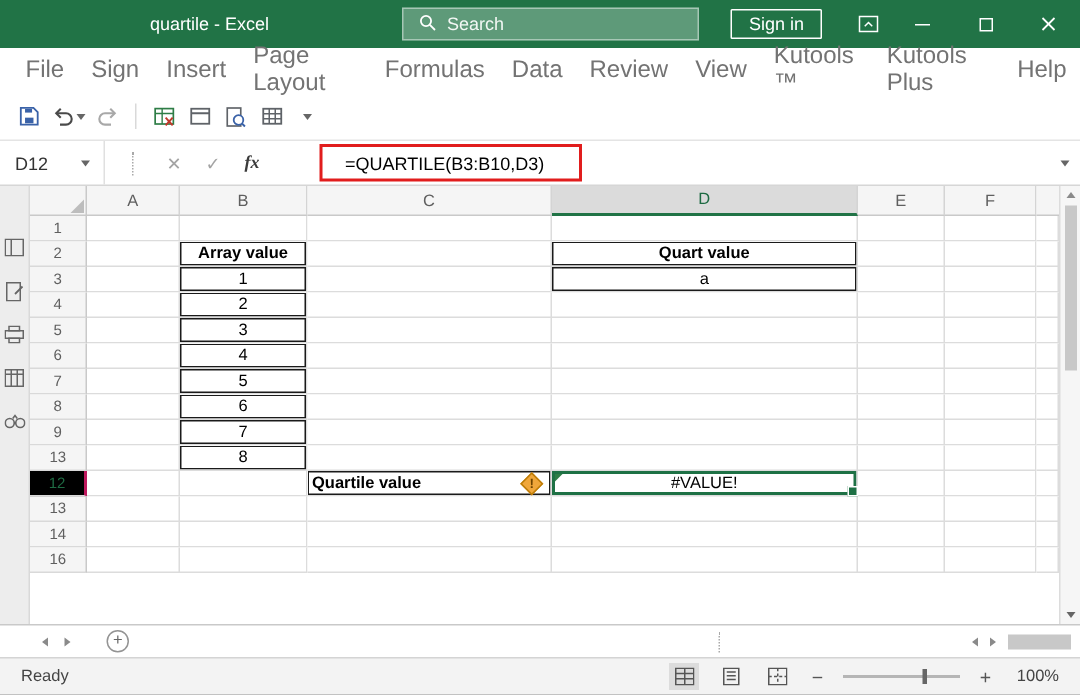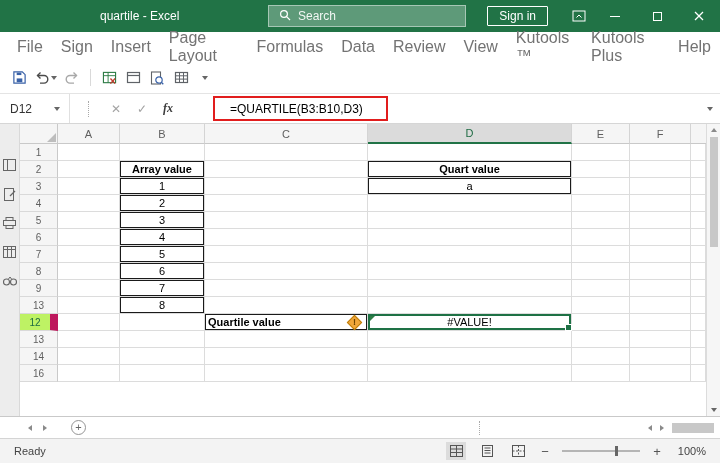--- a/index.html
+++ b/index.html
@@ -60,21 +60,21 @@
   .grid-header-row { display:flex; height:20px; }
   .corner-cell { position:relative; width:38px; background:#f5f5f5; border-right:1px solid #c9c9c9; border-bottom:1px solid #c9c9c9; }
   .corner-cell::after { content:''; position:absolute; right:1px; bottom:1px; border-bottom:9px solid #bdbdbd; border-left:9px solid transparent; }
   .col-header { background:#f5f5f5; border-right:1px solid #d4d4d4; border-bottom:1px solid #c9c9c9;
                 font-size:11px; color:#5f5f5f; display:flex; align-items:center; justify-content:center; }
   .col-header.sel { background:#dbdbdb; color:#1e6b43; border-bottom:2px solid #217346; }
   .hdr-filler { flex:1; background:#f5f5f5; border-bottom:1px solid #c9c9c9; }
   .grid-row { display:flex; height:17px; }
   .row-header { width:38px; background:#f5f5f5; border-right:1px solid #c9c9c9; border-bottom:1px solid #d9d9d9;
                 font-size:10px; color:#5f5f5f; display:flex; align-items:center; justify-content:center; }
-  .row-header.sel { background:#bef264; color:#1e6b43; border-right:8px solid #be185d; }
+  .row-header.sel { background:#000000; color:#1e6b43; border-right:2px solid #be185d; }
   .cell { position:relative; background:#fff; border-right:1px solid #dcdcdc; border-bottom:1px solid #dcdcdc;
           font-size:11px; color:#000; display:flex; align-items:center; justify-content:center; padding:0 3px; }
   .cell.al-left { justify-content:flex-start; }
   .cell.bold { font-weight:700; }
   .cell.boxed { box-shadow:inset 0 0 0 1px #1a1a1a; }
   .cell.selected { box-shadow:inset 0 0 0 2px #1e7145; z-index:2; }
   .cell.selected::after { content:''; position:absolute; right:-1px; bottom:-1px; width:5px; height:5px;
                           background:#1e7145; border:1px solid #fff; z-index:3; }
   .cell.error::before { content:''; position:absolute; left:2px; top:2px; border-top:5px solid #2e7d46; border-right:5px solid transparent; }
   .cell-filler { flex:1; }

